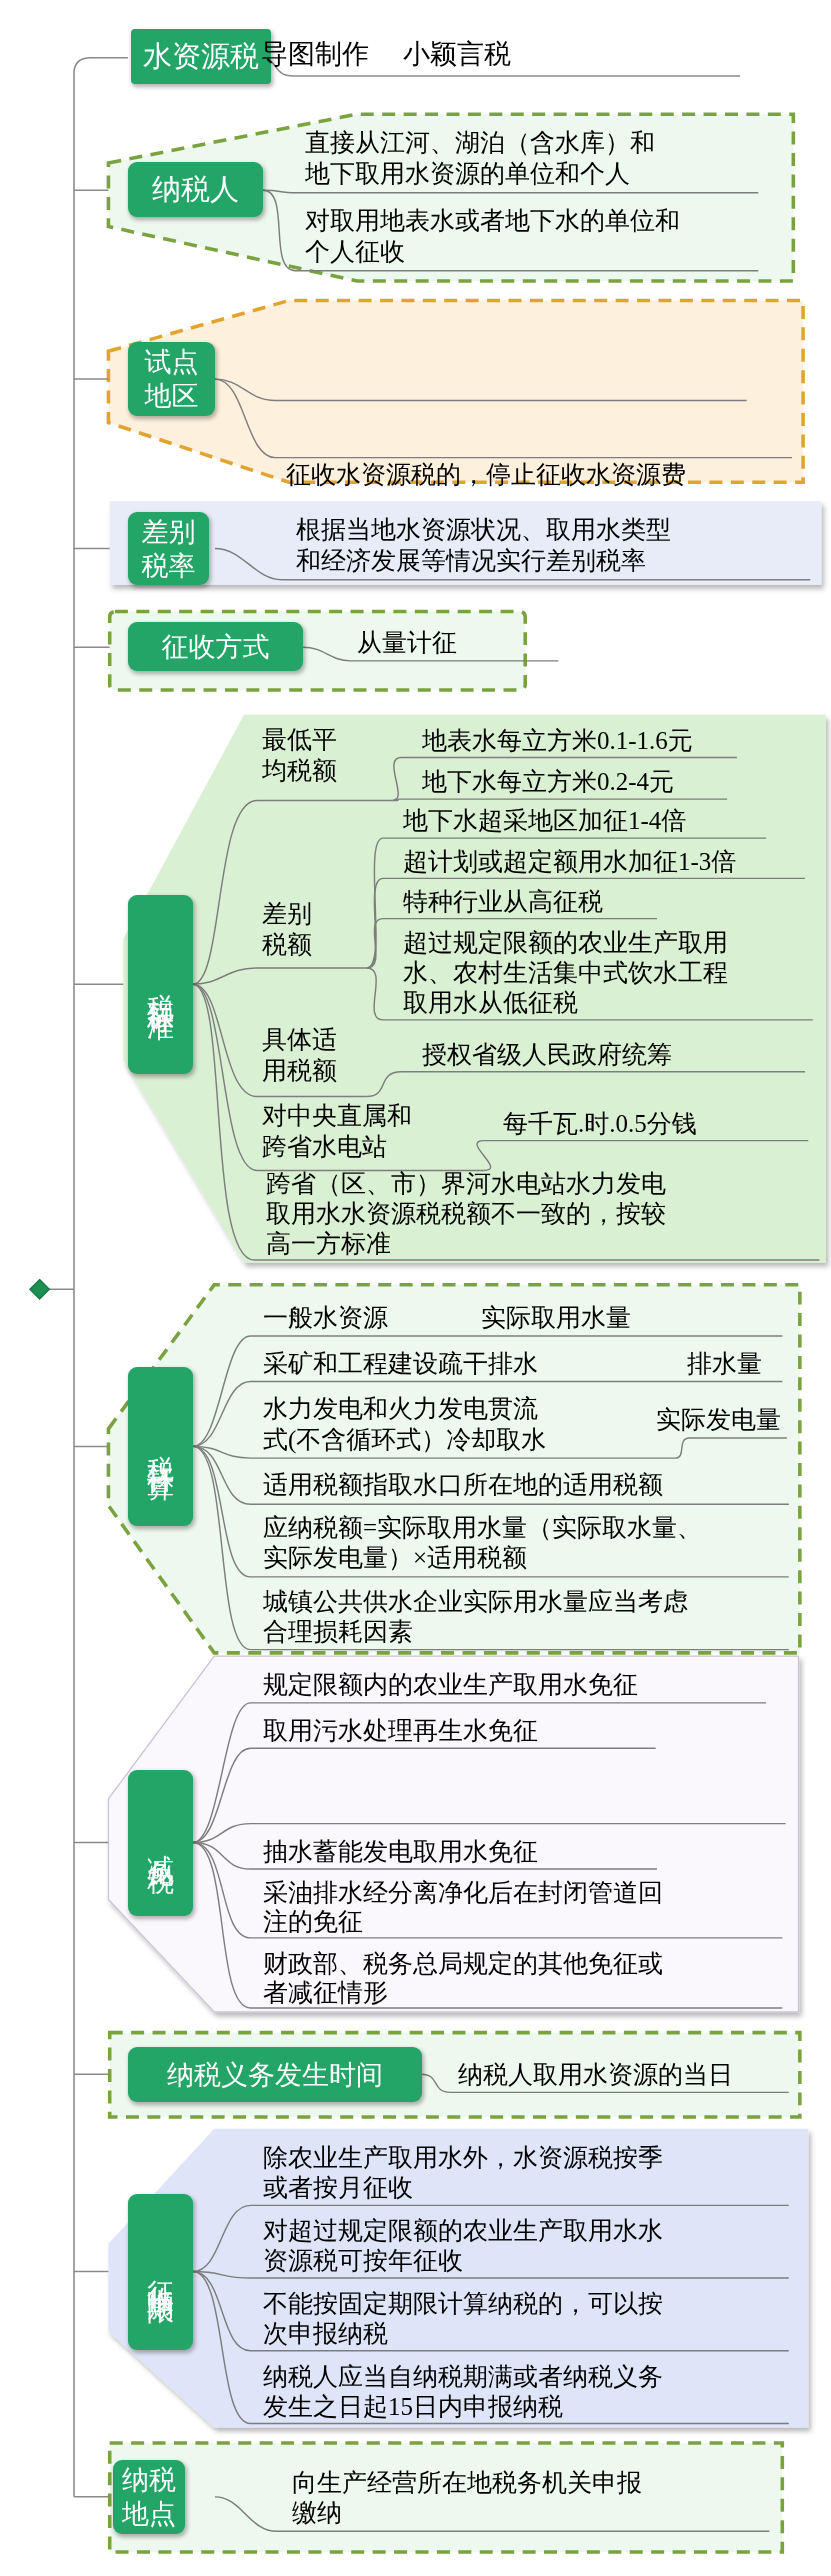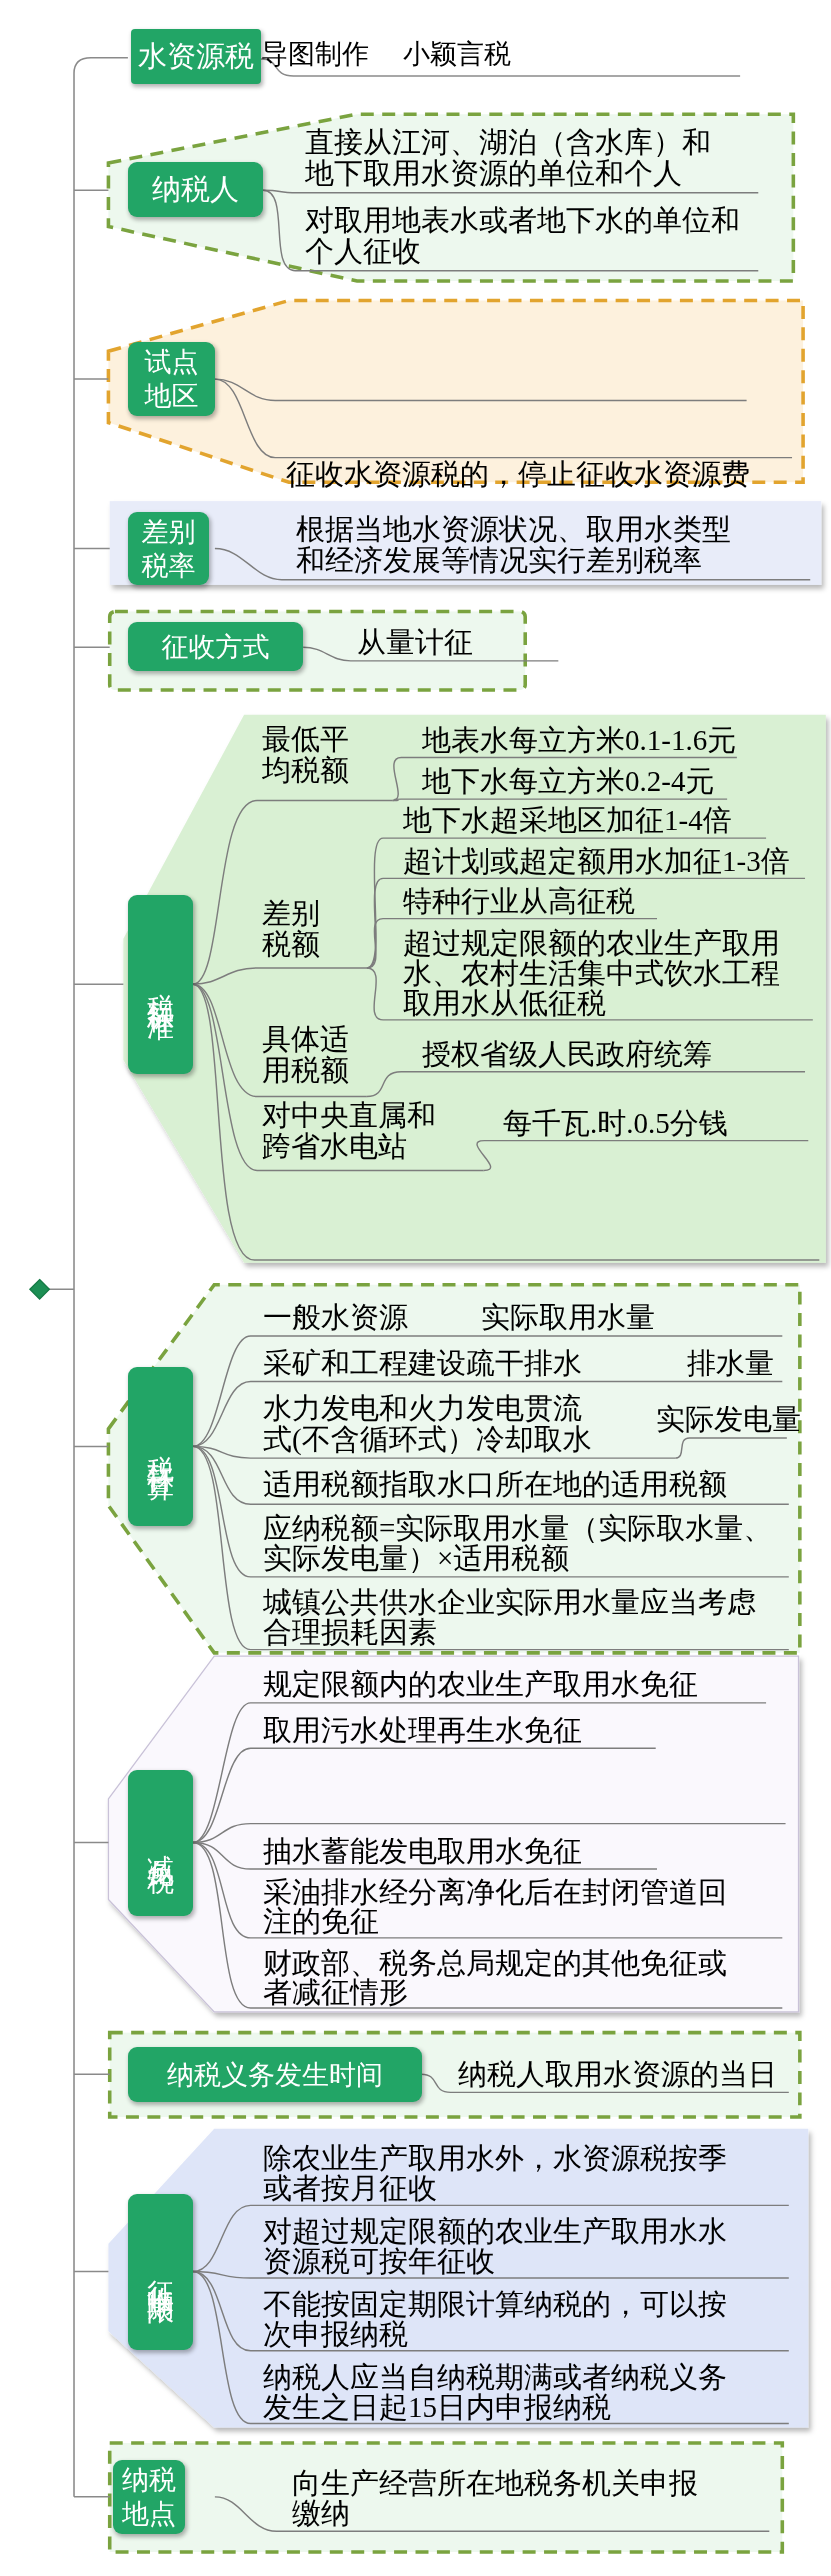--- a/index.html
+++ b/index.html
@@ -1,19 +1,19 @@
 <!DOCTYPE html>
 <html style="font-size:10.4px"><head>
 <meta charset="utf-8">
 <style>
   html,body{margin:0;padding:0;background:#ffffff;}
   #canvas{position:relative;width:831px;height:2576px;background:#ffffff;overflow:hidden;
           font-family:"Liberation Serif","DejaVu Serif",serif;}
   svg.layer{position:absolute;left:0;top:0;}
-  .t{position:absolute;font-size:29px;line-height:31px;color:#000;white-space:pre-line;
+  .t{position:absolute;font-size:25px;line-height:31px;color:#000;white-space:pre-line;
      font-family:"Liberation Serif","DejaVu Serif",serif;}
   .gbox{position:absolute;background:#22a566;color:#ffffff;border-radius:9px;
         display:flex;align-items:center;justify-content:center;text-align:center;
         box-shadow:1.9px 2.6px 4.5px rgba(0,0,0,.30);font-size:29px;white-space:pre-line;}
   .gbox .inner2{display:inline-block;width:58px;word-break:break-all;line-height:34px;font-size:27px;}
   .vert{writing-mode:vertical-rl;text-orientation:upright;letter-spacing:6.5px;font-size:27px;}
 </style>
 </head>
 <body>
 
@@ -88,21 +88,21 @@
 
       <path d="M297,3498 C342,3498 340,3396 386,3396 L1215,3396"></path>
       <path d="M297,3498 C344,3498 340,3508 386,3508 L1215,3508"></path>
       <path d="M297,3498 C346,3498 338,3620 386,3620 L1215,3620"></path>
       <path d="M297,3498 C350,3498 334,3732 386,3732 L1215,3732"></path>
 
       <path d="M331,3845 C372,3845 384,3898 426,3898 L1185,3898"></path>
     </g>
   </svg>
 
-  <div class="gbox" style="left:131px;top:29px;width:130px;height:55px;border-radius:4px;">水资源税</div>
+  <div class="gbox" style="left:131px;top:29px;width:140px;height:55px;border-radius:4px;">水资源税</div>
   <div class="t" style="left:261px;top:39px;font-size:27px;">导图制作</div>
   <div class="t" style="left:403px;top:39px;font-size:27px;">小颖言税</div>
 
   <div class="gbox" style="left:128px;top:162px;width:135px;height:55px;">纳税人</div>
   <div class="t" style="left:305px;top:127px;">直接从江河、湖泊（含水库）和
 地下取用水资源的单位和个人</div>
   <div class="t" style="left:305px;top:205px;">对取用地表水或者地下水的单位和
 个人征收</div>
 
   <div class="gbox" style="left:128px;top:342px;width:87px;height:74px;"><span class="inner2">试点地区</span></div>
@@ -127,20 +127,23 @@
   <div class="t" style="left:403px;top:886px;">特种行业从高征税</div>
   <div class="t" style="left:403px;top:928px;line-height:30px;">超过规定限额的农业生产取用
 水、农村生活集中式饮水工程
 取用水从低征税</div>
   <div class="t" style="left:262px;top:1024px;">具体适
 用税额</div>
   <div class="t" style="left:422px;top:1039px;">授权省级人民政府统筹</div>
   <div class="t" style="left:262px;top:1100px;">对中央直属和
 跨省水电站</div>
   <div class="t" style="left:503px;top:1108px;">每千瓦.时.0.5分钱</div>
+  <div class="t" style="left:266px;top:1169px;line-height:30px;">跨省（区、市）界河水电站水力发电
+取用水水资源税税额不一致的，按较
+高一方标准</div>
 
   <div class="gbox vert" style="left:128px;top:1367px;width:65px;height:159px;">税款计算</div>
   <div class="t" style="left:263px;top:1302px;">一般水资源</div>
   <div class="t" style="left:481px;top:1302px;">实际取用水量</div>
   <div class="t" style="left:263px;top:1348px;">采矿和工程建设疏干排水</div>
   <div class="t" style="left:687px;top:1348px;">排水量</div>
   <div class="t" style="left:263px;top:1393px;">水力发电和火力发电贯流
 式(不含循环式）冷却取水</div>
   <div class="t" style="left:656px;top:1404px;">实际发电量</div>
   <div class="t" style="left:263px;top:1469px;">适用税额指取水口所在地的适用税额</div>

